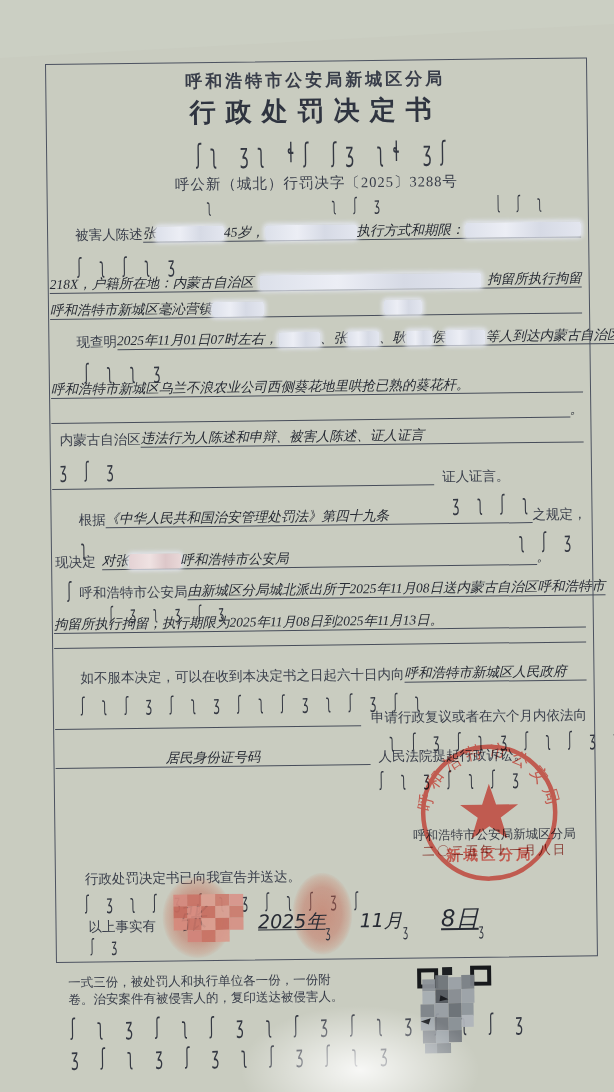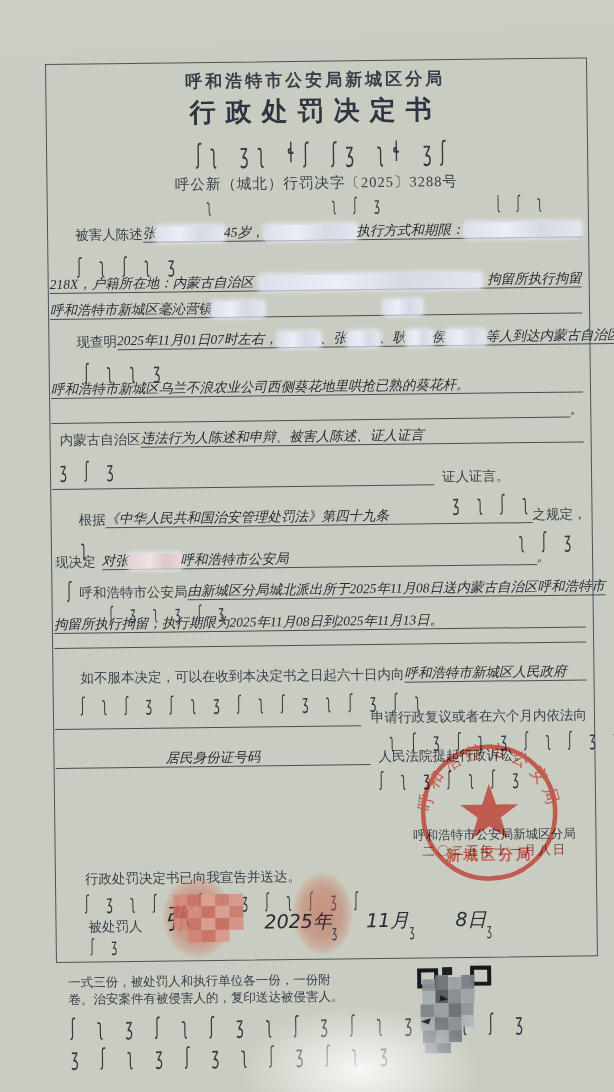--- a/index.html
+++ b/index.html
@@ -196,27 +196,27 @@
       <text x="75" y="122" text-anchor="middle" font-size="14.5" letter-spacing="3" fill="#bf4136" font-family="Liberation Serif, serif" font-weight="bold">新城区分局</text>
     </svg>
 
     <div class="r" style="top:808px;left:30px;">行政处罚决定书已向我宣告并送达。</div>
     <div class="mong" style="top:828px;left:30px;font-size:11px;">ʃ ʒ ʅ ʃ ʒ ʃ ʅ ʒ ʃ ʅ ʃ ʒ ʃ</div>
 
     <div class="fp" style="left:107px;top:814px;width:70px;height:82px;"></div>
     <div class="fp" style="left:237px;top:812px;width:60px;height:82px;"></div>
 
     <div class="r" style="top:842px;left:33px;height:30px;">
-      <span class="lbl">被处罚人</span>
+      <span class="lbl">以上事实有</span>
       <span class="hand sig" style="font-size:28px;margin-left:22px;transform:rotate(-4deg);">张</span>
-      <span class="hand sig" style="font-size:19px;margin-left:72px;">2025年</span>
+      <span class="hand sig" style="font-size:19px;margin-left:52px;text-decoration:underline;">2025年</span>
       <span class="mong" style="position:static;font-size:9px;">ʒ</span>
       <span class="hand sig" style="font-size:19px;margin-left:22px;">11月</span>
       <span class="mong" style="position:static;font-size:9px;">ʒ</span>
-      <span class="hand sig" style="font-size:19px;margin-left:34px;">8日</span>
+      <span class="hand sig" style="font-size:23px;margin-left:26px;text-decoration:underline;">8日</span>
       <span class="mong" style="position:static;font-size:9px;">ʒ</span>
     </div>
     <div class="mong" style="top:872px;left:35px;font-size:10px;">ʃ ʒ</div>
 
     <svg style="position:absolute;left:118px;top:832px;" width="84" height="48" viewBox="0 0 84 48">
       <g opacity="0.92">
         <rect x="0" y="0" width="14" height="12" fill="#d58a7f"></rect>
           <rect x="14" y="0" width="14" height="12" fill="#c97466"></rect>
         <rect x="28" y="0" width="14" height="12" fill="#dba193"></rect>
           <rect x="42" y="0" width="14" height="12" fill="#cd7d6f"></rect>

